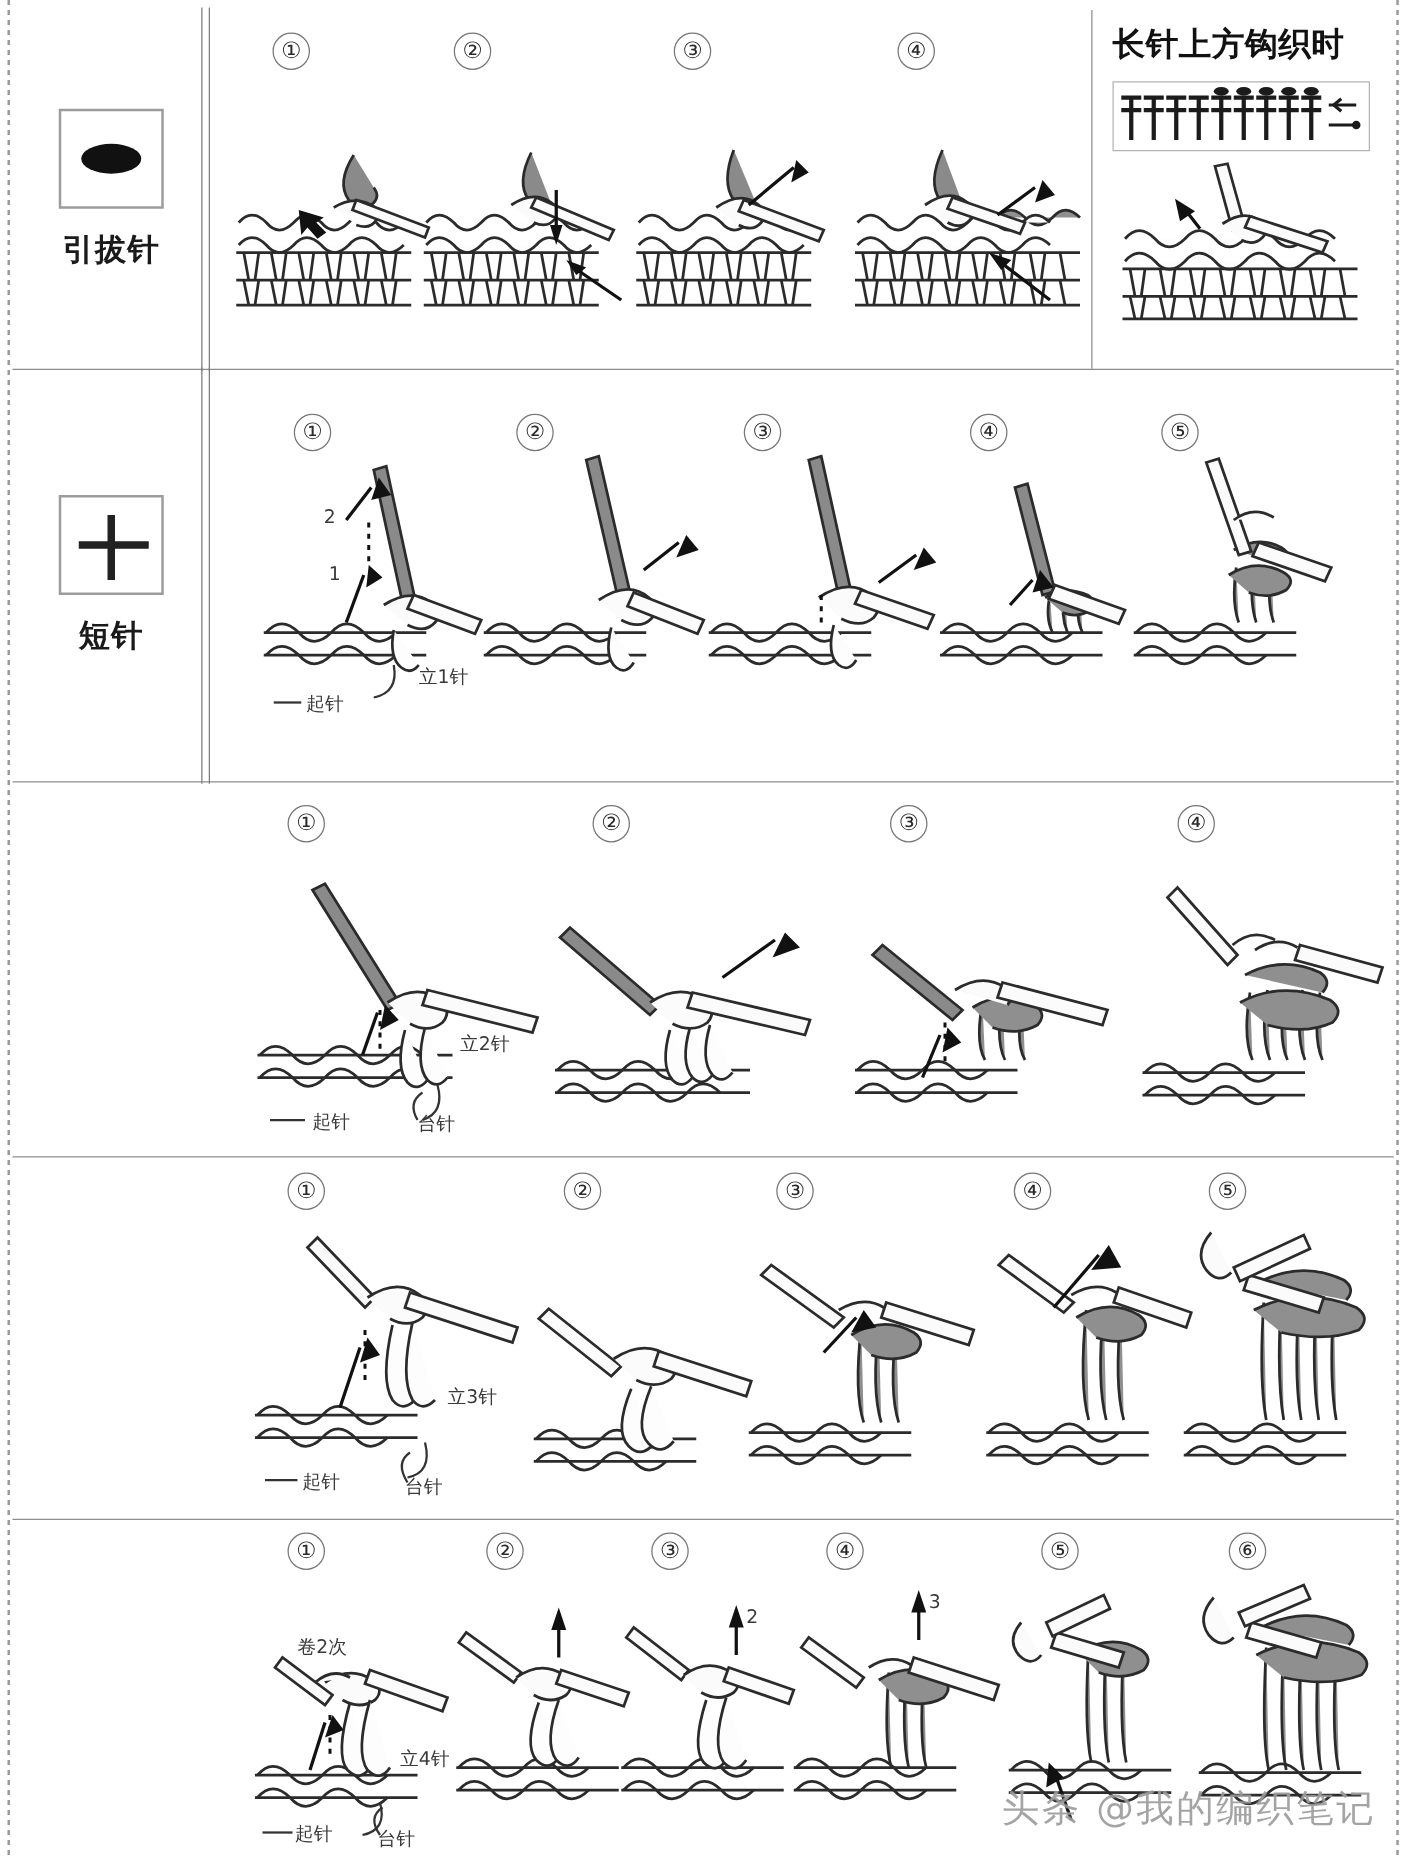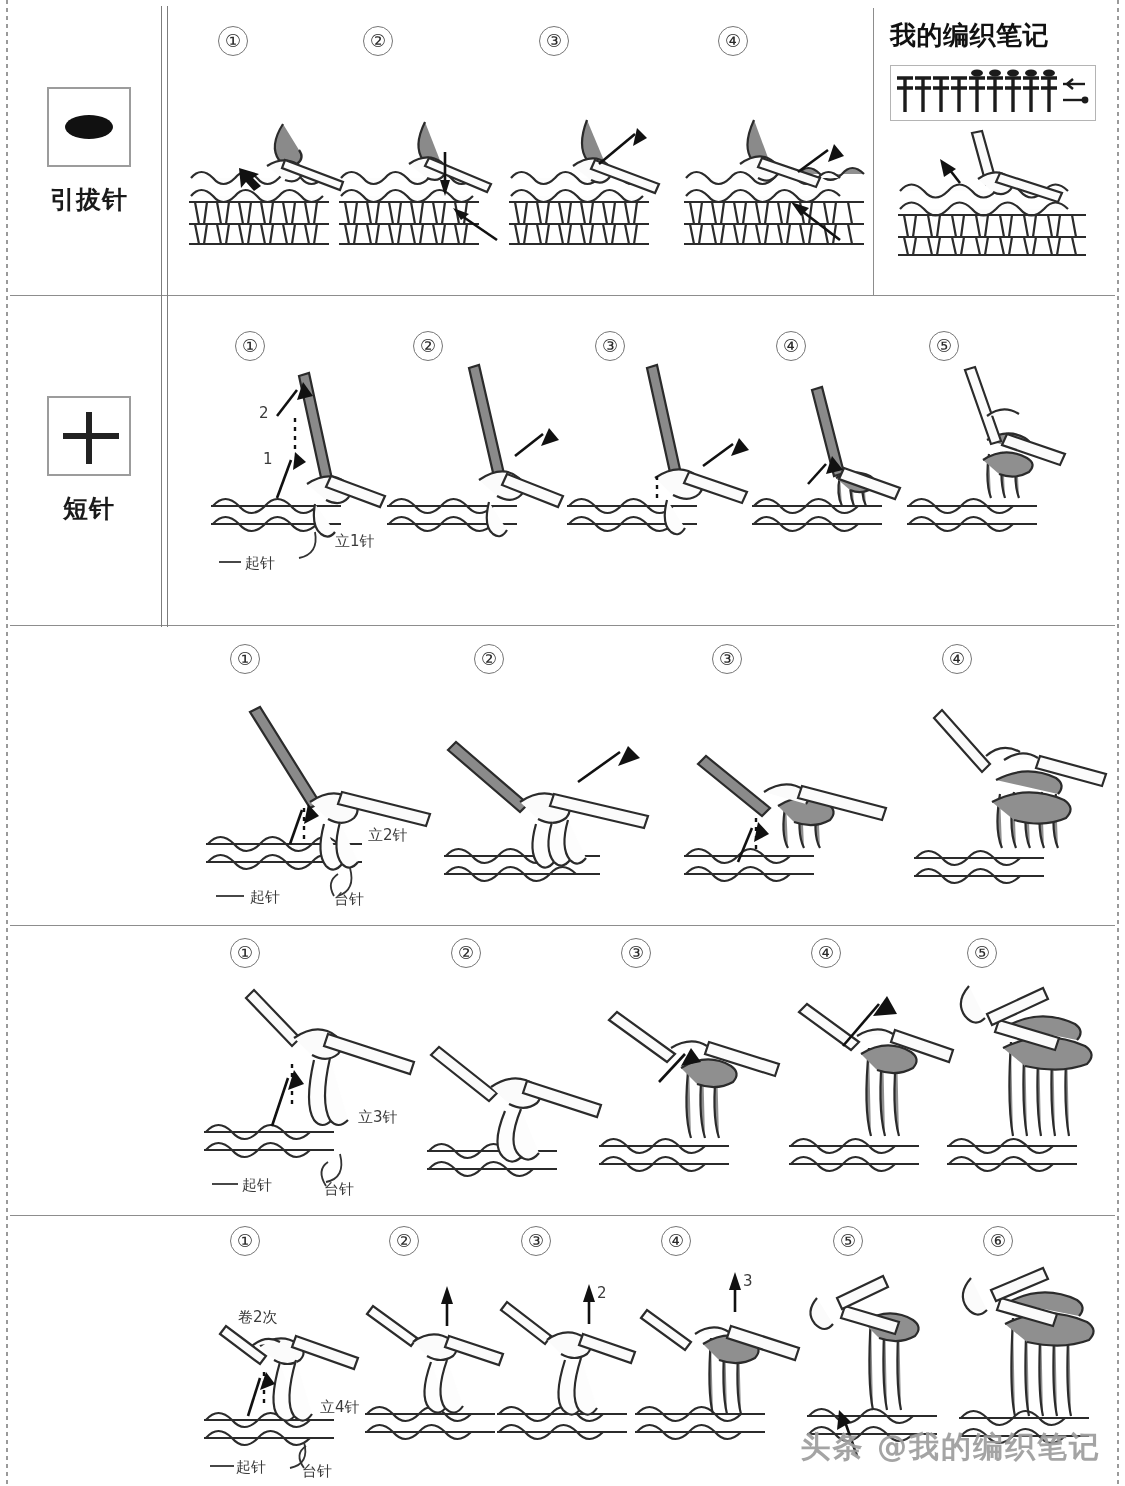--- a/index.html
+++ b/index.html
@@ -181,21 +181,21 @@
     border: 1.6px solid #b4b4b4;
     background: #fff;
     position: relative;
   }
 
   .watermark {
     position: absolute;
     right: 24px;
     bottom: 18px;
     font-size: 30px;
-    font-weight: bold;
+    font-weight: normal;
     color: rgba(90,90,90,0.55);
     letter-spacing: 2px;
     white-space: nowrap;
     text-shadow: 0 0 1px rgba(255,255,255,0.9);
   }
 
   svg { display: block; overflow: visible; }
   .yarn  { fill: #fdfdfd; stroke: #2b2b2b; stroke-width: 2.2; }
   .yarnd { fill: #8f8f8f; stroke: #2b2b2b; stroke-width: 2.2; }
   .hookl { fill: #fbfbfb; stroke: #2b2b2b; stroke-width: 2.2; }
@@ -314,21 +314,21 @@
             <path class="aline" d="M150 34 l-30 22"></path>
             <path class="arrow" d="M156 28 l-6 18 l16 -6 z"></path>
             <path class="aline" d="M120 92 l42 32"></path>
             <path class="arrow" d="M113 86 l18 6 l-8 8 z"></path>
           </svg>
         </div>
       </div>
     </div>
 
     <div class="info-panel">
-      <div class="info-title">我的编织笔记</div>
+      <div class="info-title">长针上方钩织时</div>
       <div class="chart-box">
         <svg width="204" height="54" viewBox="0 0 204 54">
           <g class="symmini">
             <path d="M14 12 v34 M6 12 h16 M6 22 h16"></path>
             <path d="M32 12 v34 M24 12 h16 M24 22 h16"></path>
             <path d="M50 12 v34 M42 12 h16 M42 22 h16"></path>
             <path d="M68 12 v34 M60 12 h16 M60 22 h16"></path>
             <path d="M86 12 v34 M78 12 h16 M78 22 h16"></path>
             <path d="M104 12 v34 M96 12 h16 M96 22 h16"></path>
             <path d="M122 12 v34 M114 12 h16 M114 22 h16"></path>

